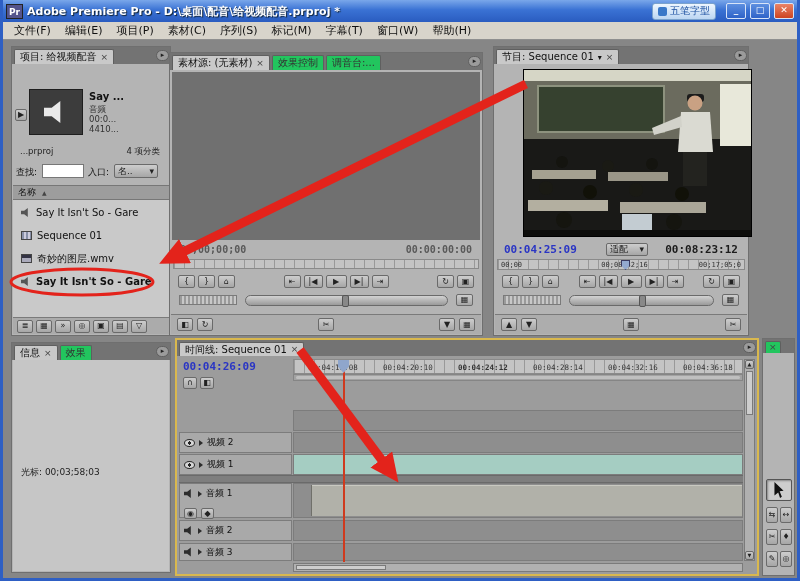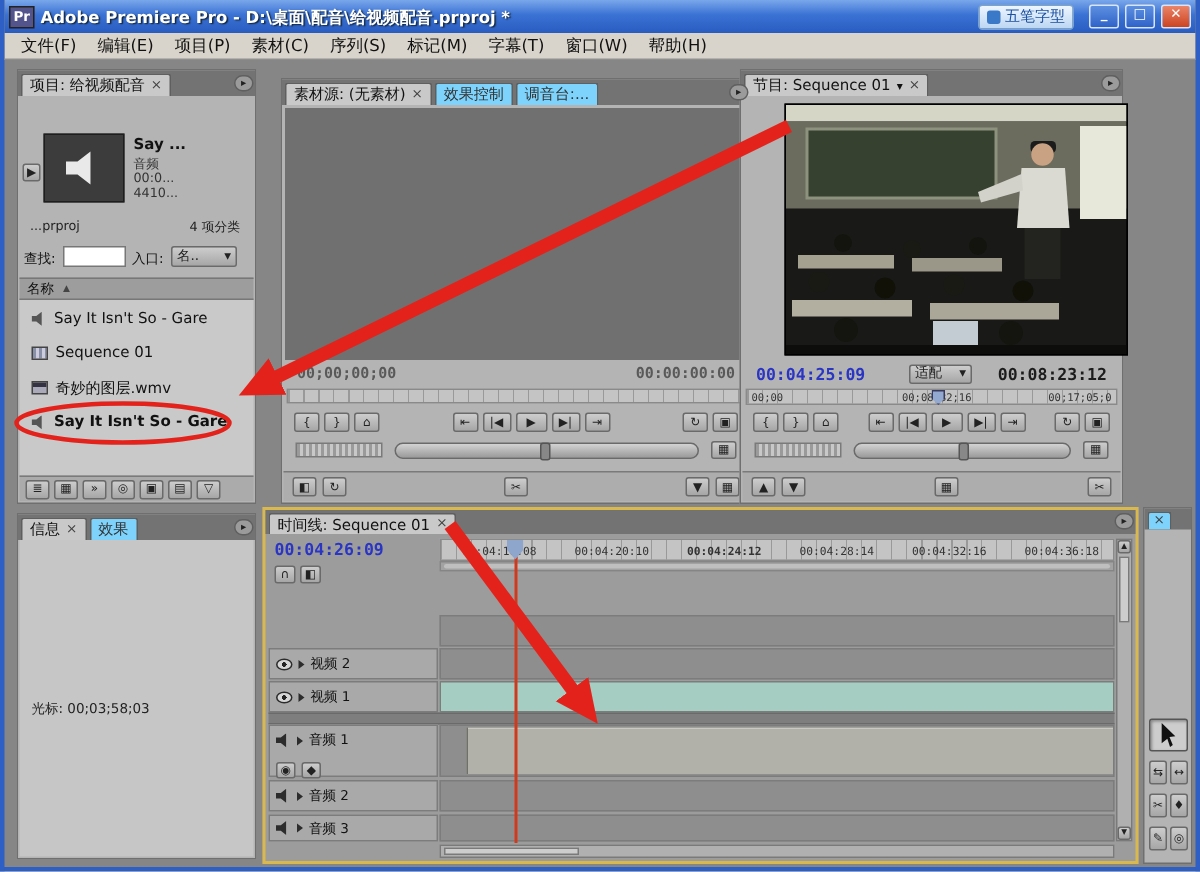--- a/index.html
+++ b/index.html
@@ -11,21 +11,21 @@
 .wtitle{color:#fff;font-size:11px;font-weight:bold;text-shadow:1px 1px 1px #123;white-space:nowrap;overflow:hidden;flex:1}
 .ime{height:17px;background:linear-gradient(180deg,#eef6ff,#bcd6f2);border:1px solid #7ba2cc;border-radius:3px;color:#1c50a0;font-size:10px;display:flex;align-items:center;gap:3px;padding:0 5px;margin-right:6px}
 .imeicon{width:9px;height:9px;background:#3a78c8;border-radius:2px}
 .winbtn{width:20px;height:16px;background:linear-gradient(180deg,#5d8fe0,#2f63c8);border:1px solid #d8e4f8;border-radius:2px;color:#fff;font-size:9px;font-weight:bold;text-align:center;line-height:13px}
 .winbtn.close{background:linear-gradient(180deg,#ea8468,#cc4422)}
 .menubar{position:absolute;left:0;top:22px;right:0;height:18px;background:#d8d4cb;border-bottom:1px solid #8f8f8f;display:flex;align-items:center;padding-left:4px;z-index:10}
 .menuitem{font-size:11px;color:#111;padding:1px 7px}
 .panel{position:absolute;background:#b4b4b4;border:1px solid #6f6f6f}
 .tabbar{position:absolute;left:0;top:0;right:0;height:17px;background:#737373;display:flex;align-items:flex-end;padding:2px 16px 0 2px;gap:2px;overflow:hidden}
 .tab{height:15px;background:#c9c9c9;border:1px solid #5f5f5f;border-bottom:none;border-radius:2px 2px 0 0;font-size:10px;color:#111;display:flex;align-items:center;gap:4px;padding:0 5px;white-space:nowrap}
-.tab.off{background:#7dd3fc;color:#333}
+.tab.off{background:#22c55e;color:#333}
 .tclose{font-size:9px;color:#444;line-height:1}
 .pmenu{position:absolute;right:1px;top:3px;width:13px;height:11px;background:#9b9b9b;border:1px solid #5f5f5f;border-radius:6px;font-size:7px;color:#222;text-align:center;line-height:9px;z-index:3}
 .tc{font-family:"DejaVu Sans Mono","Liberation Mono",monospace;font-weight:bold}
 .blue{color:#2a35c4}
 .graytc{color:#595959}
 .btn{display:inline-flex;align-items:center;justify-content:center;background:linear-gradient(180deg,#cdcdcd,#a6a6a6);border:1px solid #6a6a6a;border-radius:2px;color:#222;font-size:8px;line-height:1}
 .ruler{background-color:#c4c4c4;background-image:repeating-linear-gradient(90deg,rgba(0,0,0,.22) 0 1px,transparent 1px 10px);border:1px solid #8a8a8a}
 .ridges{background:repeating-linear-gradient(90deg,#9a9a9a 0 2px,#c8c8c8 2px 4px);border:1px solid #7a7a7a}
 .eye{display:inline-block;width:11px;height:8px;border:1px solid #2c2c2c;border-radius:50%;background:radial-gradient(circle,#222 0px,#222 1.5px,#d6d6d6 1.6px)}
 .spk{display:inline-block;width:10px;height:10px;background:#2c2c2c;clip-path:polygon(0 32%,32% 32%,68% 4%,68% 96%,32% 68%,0 68%)}
@@ -136,21 +136,21 @@
       <div class="tab off">
         <span>效果</span>
       </div>
     </div>
     <span class="pmenu">▸</span>
     <div class="abs" style="left:1px;right:1px;top:17px;bottom:1px;background:#c6c6c6">
       <div class="abs" style="left:8px;top:106px;font-size:9px;color:#222">光标: 00;03;58;03</div>
     </div>
   </div>
 
-  <div class="panel" style="left:184px;top:52px;width:314px;height:284px">
+  <div class="panel" style="left:166px;top:52px;width:314px;height:284px">
     <div class="tabbar">
       <div class="tab">
         <span>素材源: (无素材)</span>
         <span class="tclose">×</span>
       </div>
       <div class="tab off">
         <span>效果控制</span>
       </div>
       <div class="tab off">
         <span>调音台:...</span>

